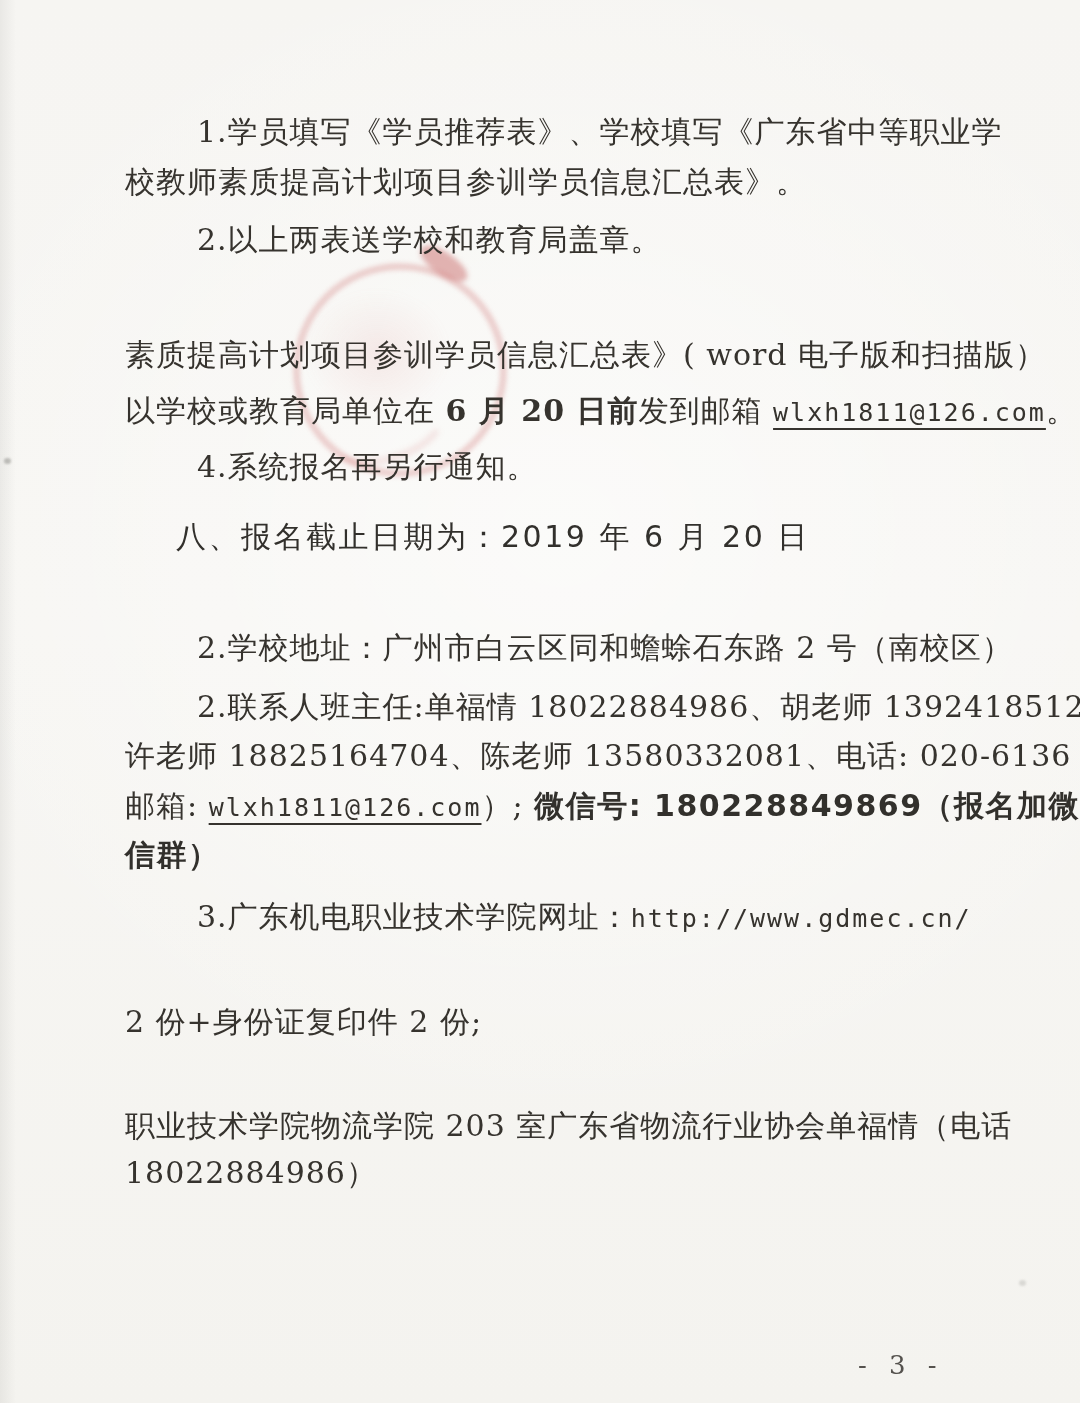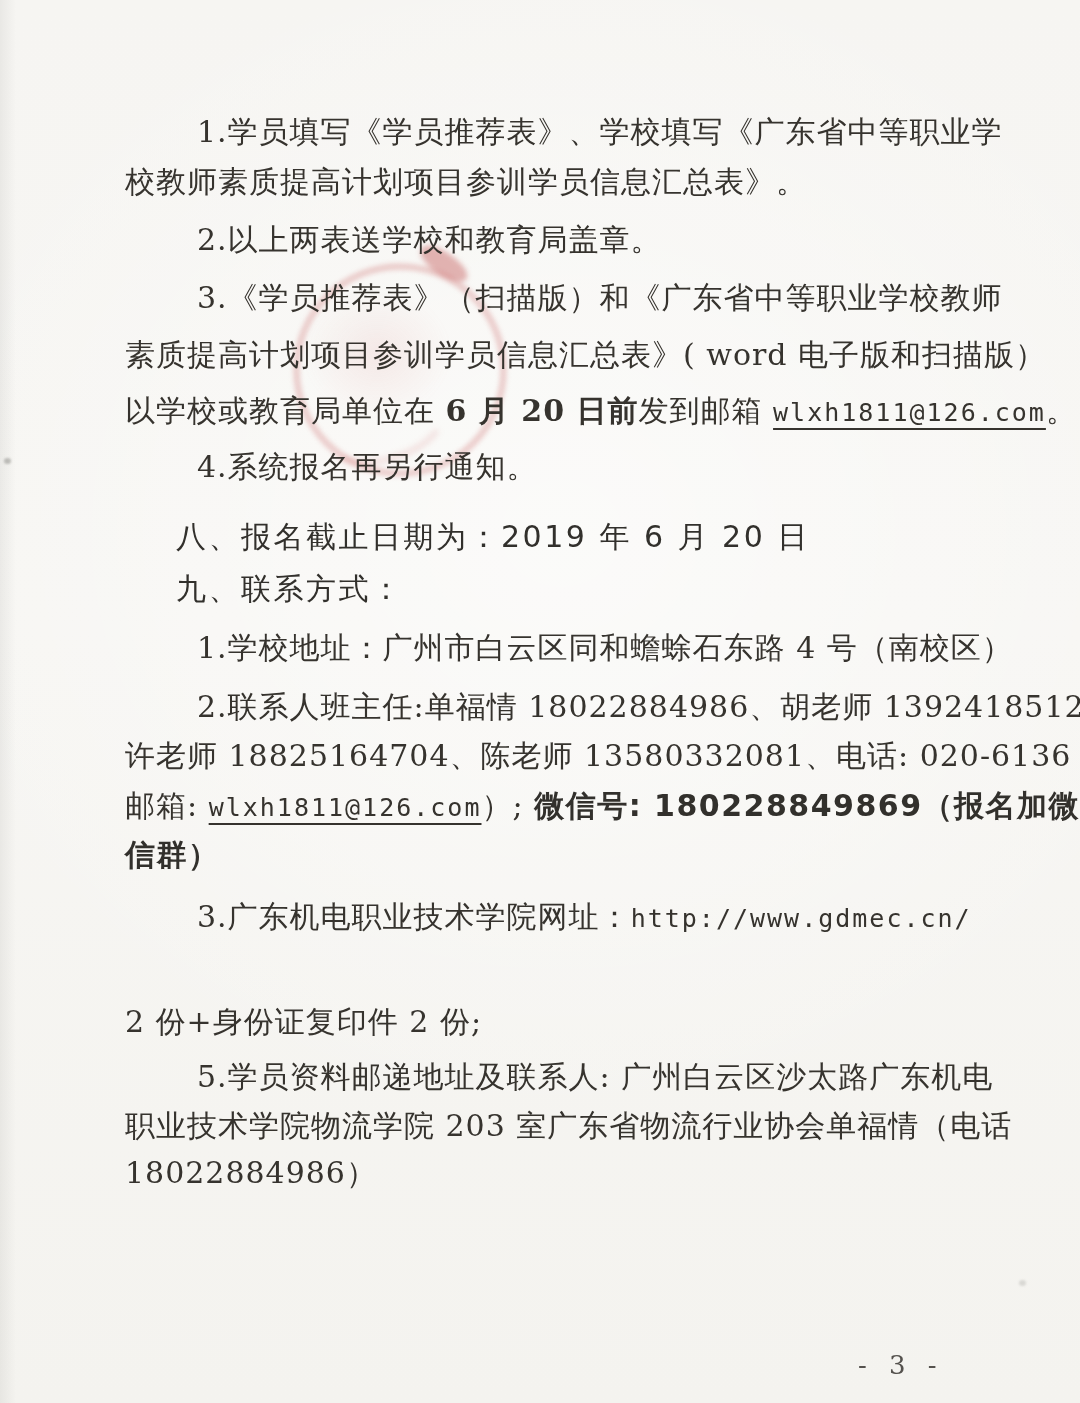--- a/index.html
+++ b/index.html
@@ -117,45 +117,42 @@
   <div class="edge-shade"></div>
   <div class="speck" style="left:4px; top:458px;"></div>
   <div class="speck" style="left:1019px; top:1280px; opacity:.5;"></div>
 
   <div class="stamp"></div>
   <div class="stamp-haze"></div>
 
   <div class="ln ind" style="top:110px">1.学员填写《学员推荐表》、学校填写《广东省中等职业学</div>
   <div class="ln" style="top:160px">校教师素质提高计划项目参训学员信息汇总表》。</div>
   <div class="ln ind" style="top:218px">2.以上两表送学校和教育局盖章。</div>
-  <div class="ln ind" style="top:276px">3.《学员推荐表》（扫描版）和《广东省中等职业学校教师</div>
   <div class="ln" style="top:333px">素质提高计划项目参训学员信息汇总表》( word 电子版和扫描版）</div>
 
   <div class="ln" style="top:389px">
     <span>以学校或教育局单位在 </span><span class="b">6 月 20 日前</span><span>发到邮箱 </span><span class="u mono">wlxh1811@126.com</span><span>。</span>
   </div>
 
   <div class="ln ind" style="top:445px">4.系统报名再另行通知。</div>
 
   <div class="ln hei" style="top:515px">八、报名截止日期为：2019 年 6 月 20 日</div>
-  <div class="ln hei" style="top:567px">九、联系方式：</div>
 
-  <div class="ln ind" style="top:626px">1.学校地址：广州市白云区同和蟾蜍石东路 4 号（南校区）</div>
+  <div class="ln ind" style="top:626px">2.学校地址：广州市白云区同和蟾蜍石东路 2 号（南校区）</div>
   <div class="ln ind" style="top:685px">2.联系人班主任:单福情 18022884986、胡老师 13924185129、</div>
   <div class="ln" style="top:734px">许老师 18825164704、陈老师 13580332081、电话: 020-6136 2905;</div>
 
   <div class="ln" style="top:784px">
     <span>邮箱: </span><span class="u mono">wlxh1811@126.com</span><span>）; </span><span class="bh">微信号: 180228849869（报名加微</span>
   </div>
   <div class="ln bh" style="top:833px">信群）</div>
 
   <div class="ln ind" style="top:895px">
     <span>3.广东机电职业技术学院网址：</span><span class="mono">http://www.gdmec.cn/</span>
   </div>
 
   <div class="ln" style="top:1000px">2 份+身份证复印件 2 份;</div>
-  <div class="ln ind" style="top:1055px">5.学员资料邮递地址及联系人: 广州白云区沙太路广东机电</div>
   <div class="ln" style="top:1104px">职业技术学院物流学院 203 室广东省物流行业协会单福情（电话</div>
   <div class="ln" style="top:1151px">18022884986）</div>
 
 
   <div class="pagenum">- 3 -</div>
 </div>
 
 </body></html>

